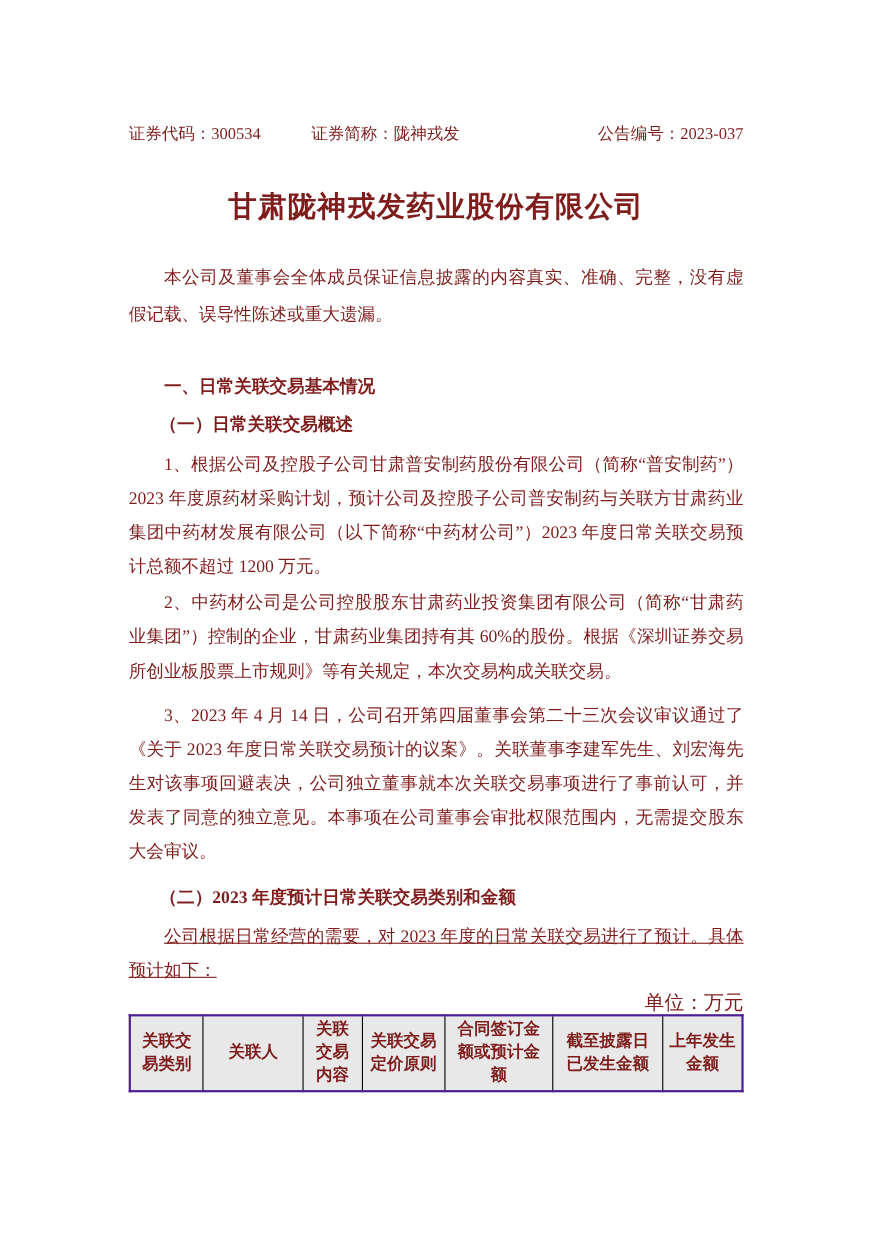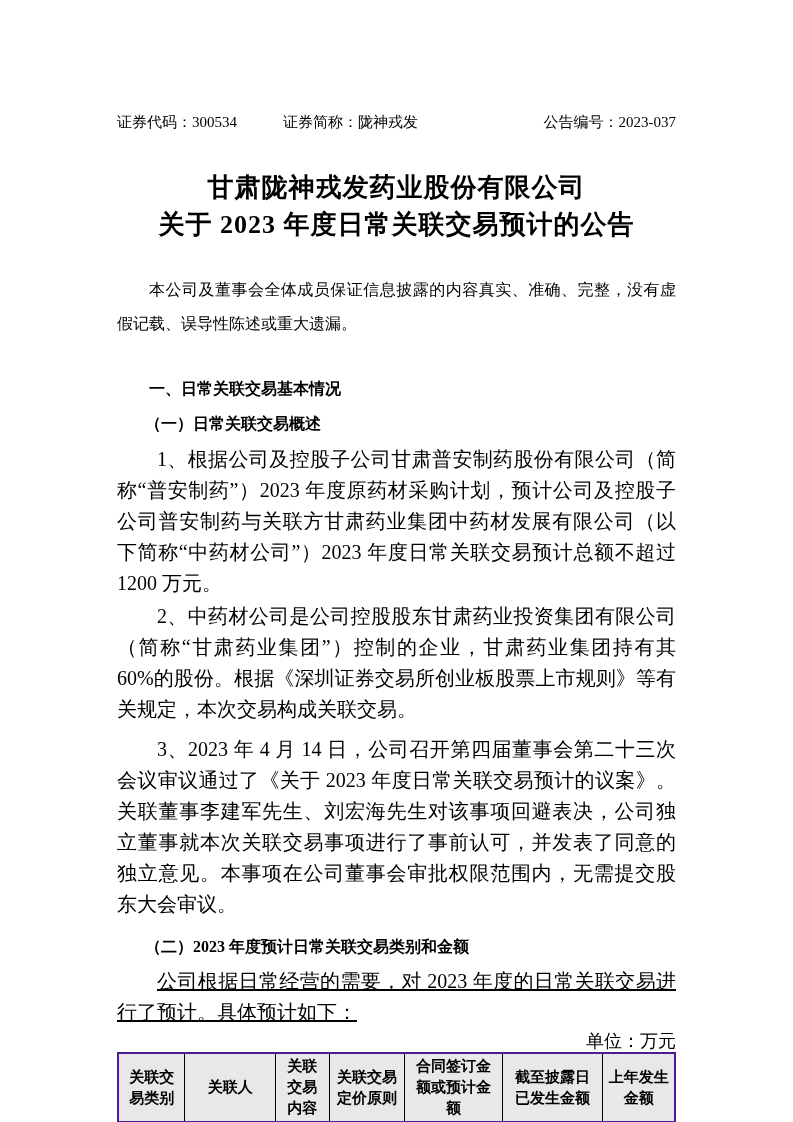--- a/index.html
+++ b/index.html
@@ -9,21 +9,21 @@
   }
   .page {
     position: relative;
     width: 793px;
     height: 1122px;
     background: #ffffff;
     overflow: hidden;
     box-sizing: border-box;
     padding: 112px 117px 0 117px;
     font-family: "Liberation Serif", "DejaVu Serif", serif;
-    color: #000000;
+    color: #7f1d1d;
   }
   .doc-header {
     position: relative;
     height: 21px;
     font-size: 15px;
     line-height: 21px;
     white-space: nowrap;
   }
   .doc-header .hdr-left   { position: absolute; left: 0; top: 0; }
   .doc-header .hdr-middle { position: absolute; left: 166px; top: 0; }
@@ -60,21 +60,21 @@
     line-height: 31px;
     font-weight: bold;
     text-indent: 1.75em;
   }
   .h-level2.second {
     margin-top: 11px;
   }
 
   .para {
     margin: 0;
-    font-size: 20px;
+    font-size: 16px;
     line-height: 31px;
     text-align: justify;
     text-indent: 2em;
   }
   .para.p1 { margin-top: 5px; }
   .para.p2 { margin-top: 2px; }
   .para.p3 { margin-top: 9px; }
   .para.p4 { margin-top: 4px; text-decoration: underline; }
 
   .unit-label {
@@ -116,21 +116,20 @@
 <div class="page">
 
   <div class="doc-header">
     <span class="hdr-left">证券代码：300534</span>
     <span class="hdr-middle">证券简称：陇神戎发</span>
     <span class="hdr-right">公告编号：2023-037</span>
   </div>
 
   <div class="doc-title">
     <div>甘肃陇神戎发药业股份有限公司</div>
-    <div>关于 2023 年度日常关联交易预计的公告</div>
   </div>
 
   <p class="disclaimer">本公司及董事会全体成员保证信息披露的内容真实、准确、完整，没有虚假记载、误导性陈述或重大遗漏。</p>
 
   <div class="h-level1">一、日常关联交易基本情况</div>
 
   <div class="h-level2">（一）日常关联交易概述</div>
 
   <p class="para p1">1、根据公司及控股子公司甘肃普安制药股份有限公司（简称“普安制药”）2023 年度原药材采购计划，预计公司及控股子公司普安制药与关联方甘肃药业集团中药材发展有限公司（以下简称“中药材公司”）2023 年度日常关联交易预计总额不超过 1200 万元。</p>
 

